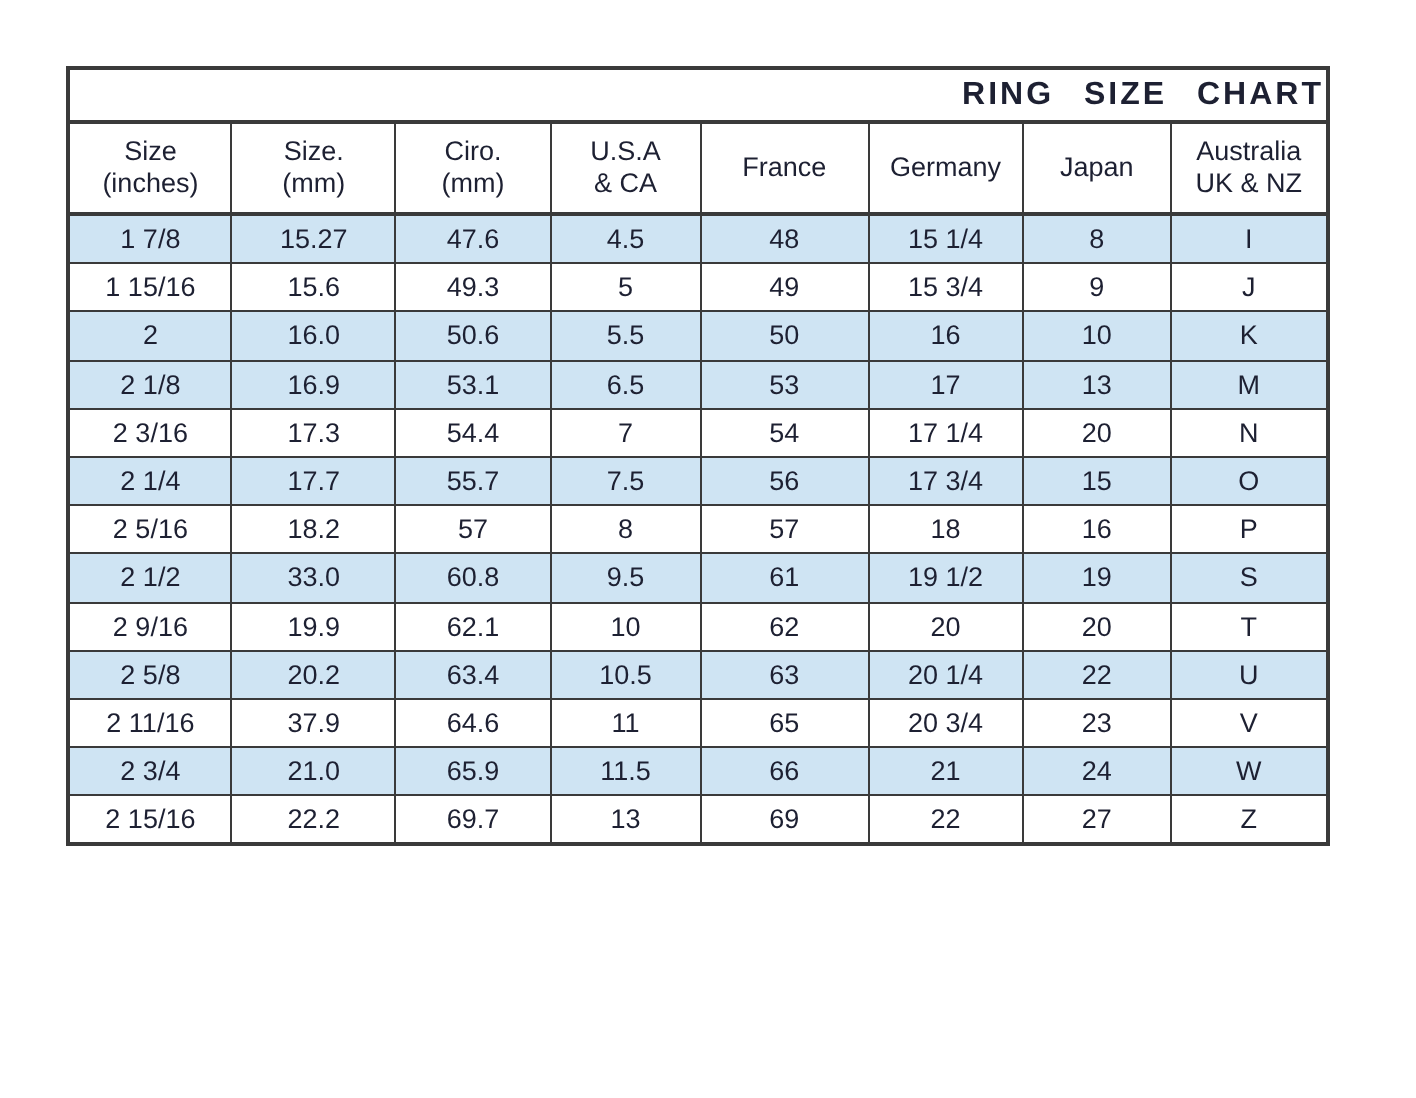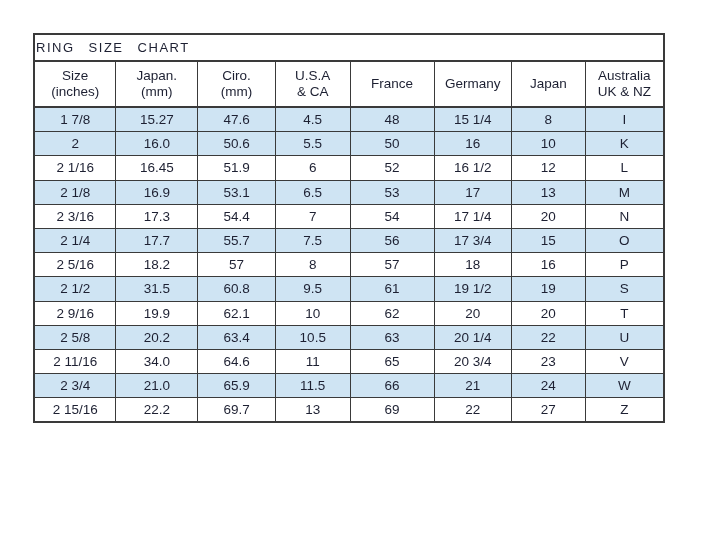--- a/index.html
+++ b/index.html
@@ -30,25 +30,25 @@
     table-layout:fixed;
     background:#fff;
   }
   table.ring-table, table.ring-table th, table.ring-table td{
     border:1px solid var(--border);
   }
   table.ring-table{border:2px solid var(--border);}
   tr.title-row th{
     height:23px;
     background:#fff;
-    font-size:13px;
-    font-weight:normal;
+    font-size:16px;
+    font-weight:bold;
     letter-spacing:1.5px;
     word-spacing:9px;
-    text-align:left;
+    text-align:right;
     vertical-align:middle;
     border-bottom:2px solid var(--border);
   }
   tr.header-row th{
     height:40px;
     background:#fff;
     font-size:13.5px;
     font-weight:400;
     line-height:1.2;
     text-align:center;
@@ -90,60 +90,60 @@
         <col class="c-germany">
         <col class="c-japan">
         <col class="c-aus">
     </colgroup>
     <thead>
       <tr class="title-row">
         <th colspan="8">RING SIZE CHART</th>
       </tr>
       <tr class="header-row" id="header-row">
           <th><span>Size</span><br><span>(inches)</span></th>
-          <th><span>Japan.</span><br><span>(mm)</span></th>
+          <th><span>Size.</span><br><span>(mm)</span></th>
           <th><span>Ciro.</span><br><span>(mm)</span></th>
           <th><span>U.S.A</span><br><span>&amp; CA</span></th>
           <th><span>France</span></th>
           <th><span>Germany</span></th>
           <th><span>Japan</span></th>
           <th><span>Australia</span><br><span>UK &amp; NZ</span></th>
         </tr>
     </thead>
     <tbody id="table-body">
         <tr class="stripe">
           <td>1 7/8</td>
           <td>15.27</td>
           <td>47.6</td>
           <td>4.5</td>
           <td>48</td>
           <td>15 1/4</td>
           <td>8</td>
           <td>I</td>
         </tr>
+        <tr>
+          <td>1 15/16</td>
+          <td>15.6</td>
+          <td>49.3</td>
+          <td>5</td>
+          <td>49</td>
+          <td>15 3/4</td>
+          <td>9</td>
+          <td>J</td>
+        </tr>
         <tr class="stripe">
           <td>2</td>
           <td>16.0</td>
           <td>50.6</td>
           <td>5.5</td>
           <td>50</td>
           <td>16</td>
           <td>10</td>
           <td>K</td>
         </tr>
-        <tr>
-          <td>2 1/16</td>
-          <td>16.45</td>
-          <td>51.9</td>
-          <td>6</td>
-          <td>52</td>
-          <td>16 1/2</td>
-          <td>12</td>
-          <td>L</td>
-        </tr>
         <tr class="stripe">
           <td>2 1/8</td>
           <td>16.9</td>
           <td>53.1</td>
           <td>6.5</td>
           <td>53</td>
           <td>17</td>
           <td>13</td>
           <td>M</td>
         </tr>
@@ -172,21 +172,21 @@
           <td>18.2</td>
           <td>57</td>
           <td>8</td>
           <td>57</td>
           <td>18</td>
           <td>16</td>
           <td>P</td>
         </tr>
         <tr class="stripe">
           <td>2 1/2</td>
-          <td>31.5</td>
+          <td>33.0</td>
           <td>60.8</td>
           <td>9.5</td>
           <td>61</td>
           <td>19 1/2</td>
           <td>19</td>
           <td>S</td>
         </tr>
         <tr>
           <td>2 9/16</td>
           <td>19.9</td>
@@ -202,21 +202,21 @@
           <td>20.2</td>
           <td>63.4</td>
           <td>10.5</td>
           <td>63</td>
           <td>20 1/4</td>
           <td>22</td>
           <td>U</td>
         </tr>
         <tr>
           <td>2 11/16</td>
-          <td>34.0</td>
+          <td>37.9</td>
           <td>64.6</td>
           <td>11</td>
           <td>65</td>
           <td>20 3/4</td>
           <td>23</td>
           <td>V</td>
         </tr>
         <tr class="stripe">
           <td>2 3/4</td>
           <td>21.0</td>

